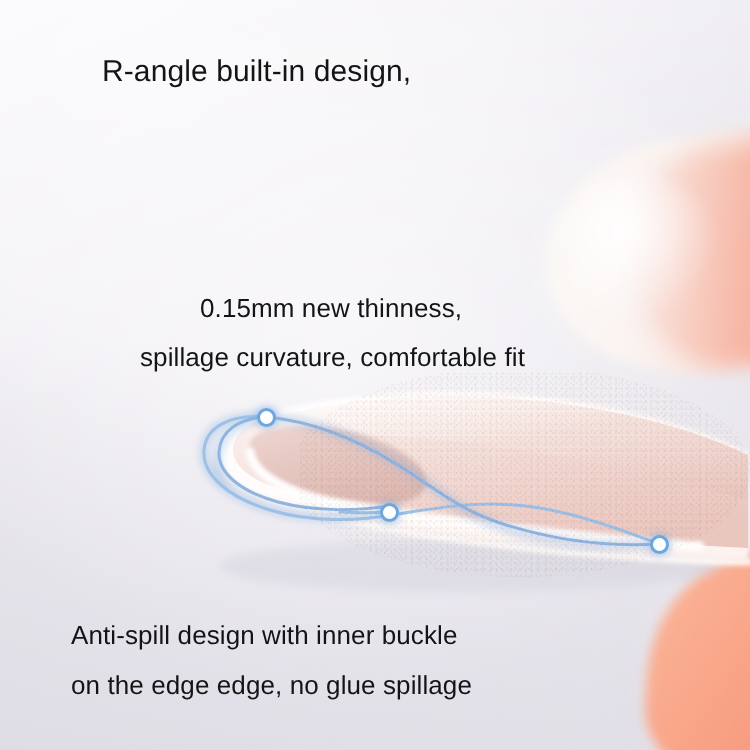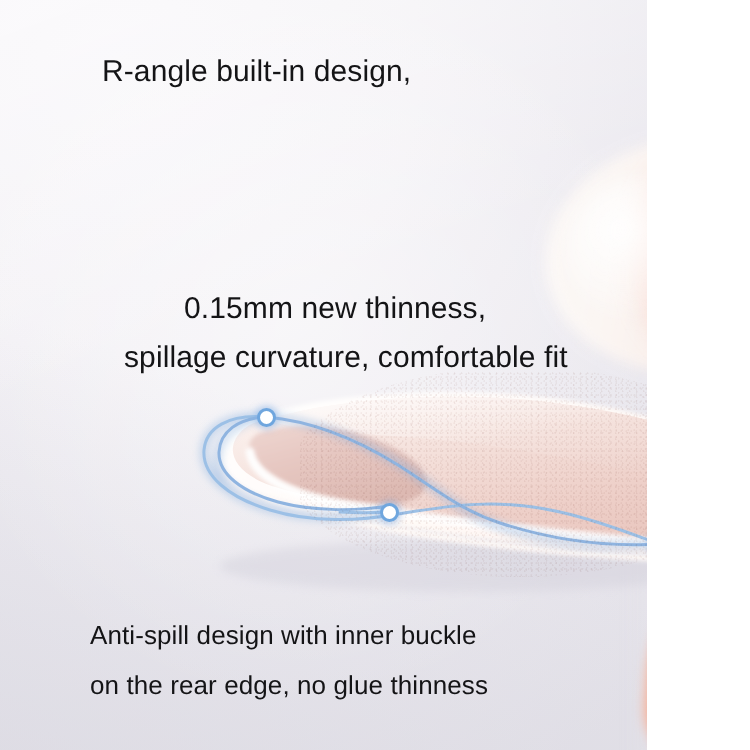--- a/index.html
+++ b/index.html
@@ -7,21 +7,21 @@
     margin: 0;
     padding: 0;
     background: #ffffff;
   }
   body {
     font-family: "Liberation Sans", sans-serif;
   }
 
   #stage {
     position: relative;
-    width: 647px;
+    width: 750px;
     height: 750px;
     overflow: hidden;
     background: #a3a3a3;
   }
 
   
   .bg-base {
     position: absolute;
     inset: 0;
     background:
@@ -50,29 +50,29 @@
   }
   .headline {
     left: 102px;
     top: 46px;
     font-size: 30px;
     line-height: 52px;
   }
   .headline .l2 { margin-left: -65px; }
 
   .mid {
-    left: 184px;
+    left: 200px;
     top: 284px;
-    font-size: 30px;
+    font-size: 26px;
     line-height: 49px;
   }
   .mid .l2 { margin-left: -60px; }
 
   .bottom {
-    left: 90px;
+    left: 71px;
     top: 610px;
     font-size: 26px;
     line-height: 50px;
   }
   .bottom .l2 { margin-left: 0px; }
 
   .txt .line { display: block; }
 
   
   .finger-top {
@@ -333,16 +333,16 @@
     <span class="line">R-angle built-in design,</span>
   </div>
 
   <div class="txt mid">
     <span class="line">0.15mm new thinness,</span>
     <span class="line l2">spillage curvature, comfortable fit</span>
   </div>
 
   <div class="txt bottom">
     <span class="line">Anti-spill design with inner buckle</span>
-    <span class="line l2">on the rear edge, no glue thinness</span>
+    <span class="line l2">on the edge edge, no glue spillage</span>
   </div>
 
 </div>
 
 </body></html>

